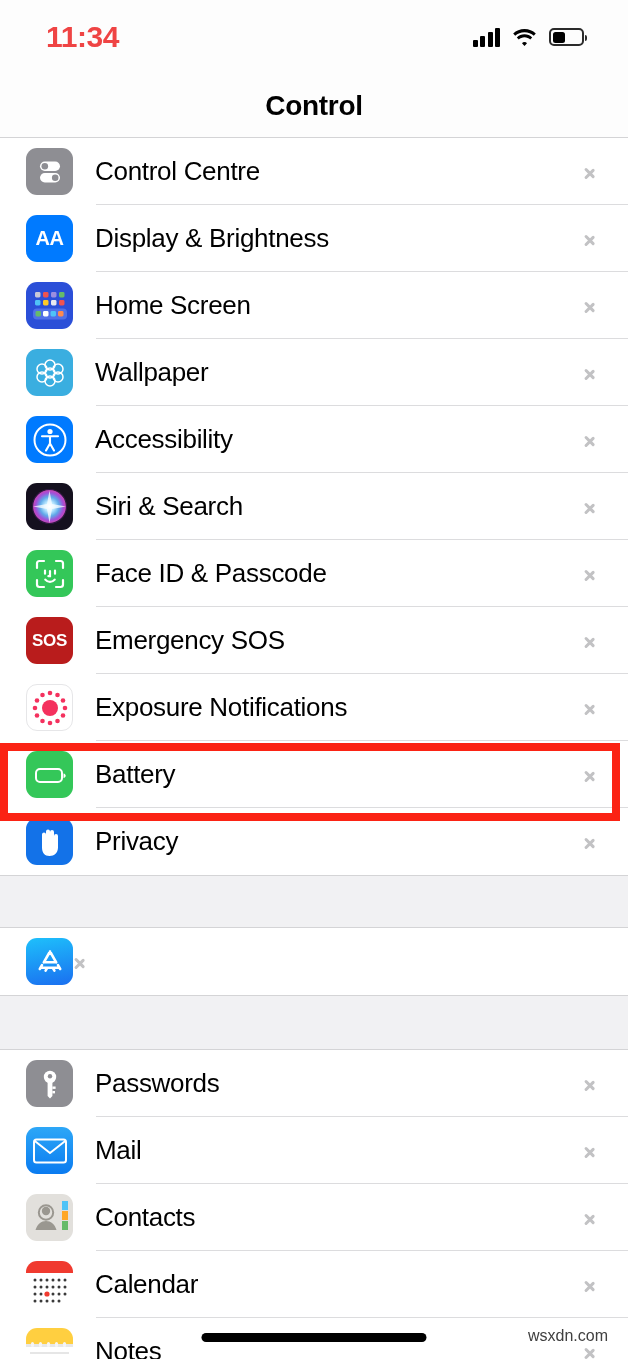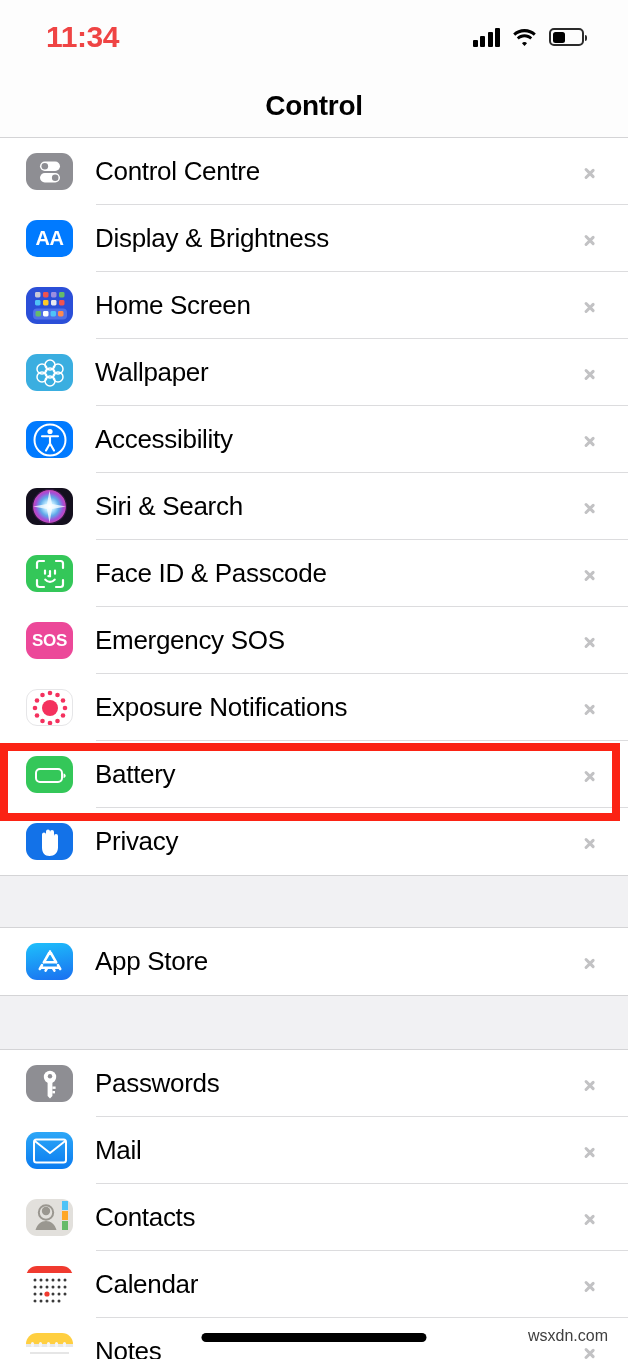--- a/index.html
+++ b/index.html
@@ -68,21 +68,21 @@
     background:#fff;
   }
   .row::after {
     content:"";
     position:absolute; left:96px; right:0; bottom:0;
     height:1px; background:#dcdcde;
   }
   .row.last::after { display:none; }
 
   .icon {
-    width:47px; height:37px; flex:0 0 47px;
+    width:47px; height:47px; flex:0 0 47px;
     border-radius:11px;
     position:relative;
     overflow:hidden;
     display:flex; align-items:center; justify-content:center;
   }
   .label {
     margin-left:22px;
     font-size:26px;
     color:#000;
     letter-spacing:-0.3px;
@@ -101,21 +101,21 @@
   .chev::after  { top:16px; transform:rotate(-45deg); transform-origin:left center; }
 
   
   .ic-control { background:#8e8e93; }
   .ic-display { background:#007aff; color:#fff; font-size:20px; font-weight:600; letter-spacing:-0.5px; }
   .ic-home    { background:#2b4fd8; }
   .ic-access  { background:#007aff; }
   .ic-wall    { background:#3aaee0; }
   .ic-siri    { background:#14101e; }
   .ic-faceid  { background:#34c759; }
-  .ic-sos     { background:#ec4899; color:#fff; font-size:17px; font-weight:bold; letter-spacing:-0.3px; }
+  .ic-sos     { background:#b91c1c; color:#fff; font-size:17px; font-weight:bold; letter-spacing:-0.3px; }
   .ic-expo    { background:#fff; border:1px solid #e6e6e8; }
   .ic-battery { background:#34c759; }
   .ic-privacy { background:#1372e8; }
   .ic-appstore{ background:linear-gradient(170deg,#1ec0fb 0%,#1a6ff0 100%); }
   .ic-pass    { background:#8e8e93; }
   .ic-mail    { background:linear-gradient(180deg,#2da7f7 0%,#0a7bf0 100%); }
   .ic-contacts{ background:#e2e0dc; }
   .ic-calendar{ background:#fff; }
   .ic-notes   { background:#fff; }
 
@@ -350,21 +350,20 @@
 
   <div class="group">
     <div class="row last">
       <div class="icon ic-appstore">
         <svg width="34" height="34" viewBox="0 0 34 34">
           <path d="M17 6.5l6.2 10.8M17 6.5l-6.2 10.8M9 20.2l-2.2 3.8M25 20.2l2.2 3.8
                    M11.5 17.3h11M8.4 22.8h17.2" stroke="#fff" stroke-width="2.6" stroke-linecap="round" fill="none"></path>
           <path d="M12.6 25.6l1.3-2.3M21.4 25.6l-1.3-2.3" stroke="#fff" stroke-width="2.6" stroke-linecap="round" fill="none"></path>
         </svg>
       </div>
-      <div class="label">App Store</div>
       <div class="chev"></div>
     </div>
   </div>
 
   <div class="gap g2"></div>
 
   <div class="group">
 
     <div class="row">
       <div class="icon ic-pass">

